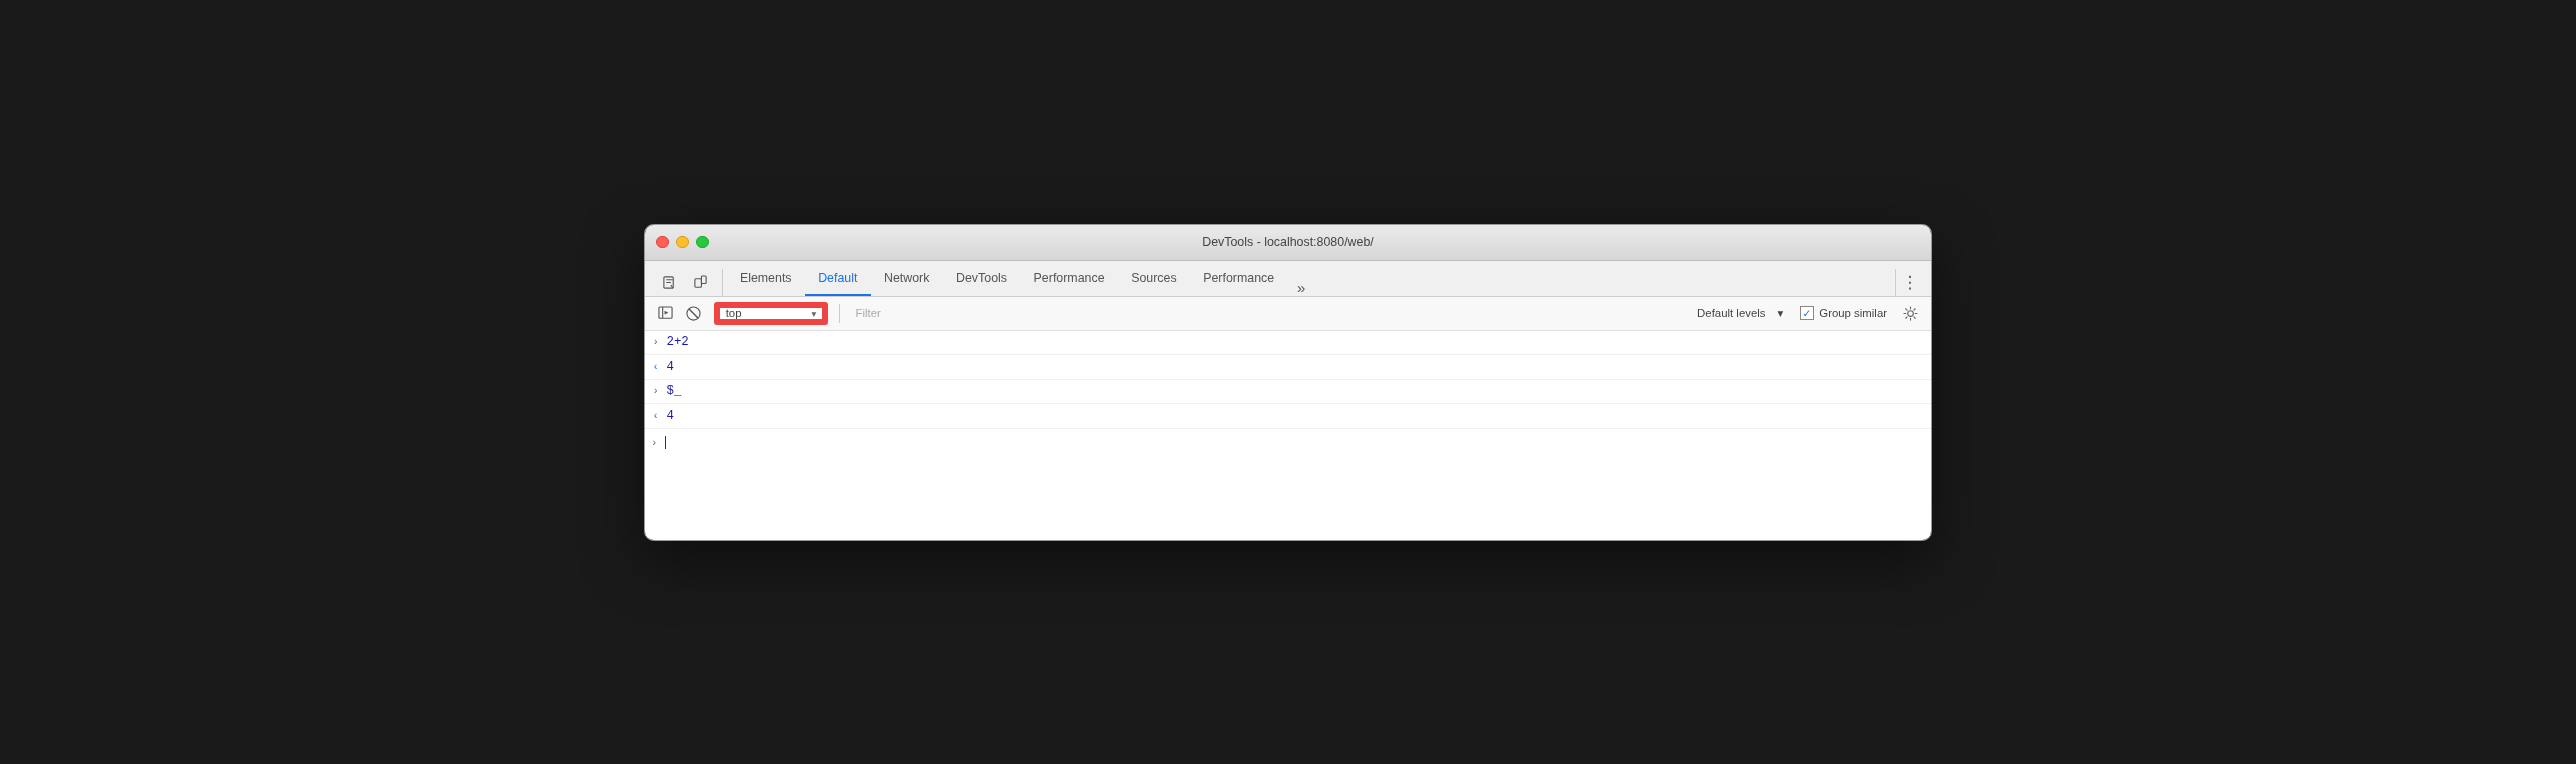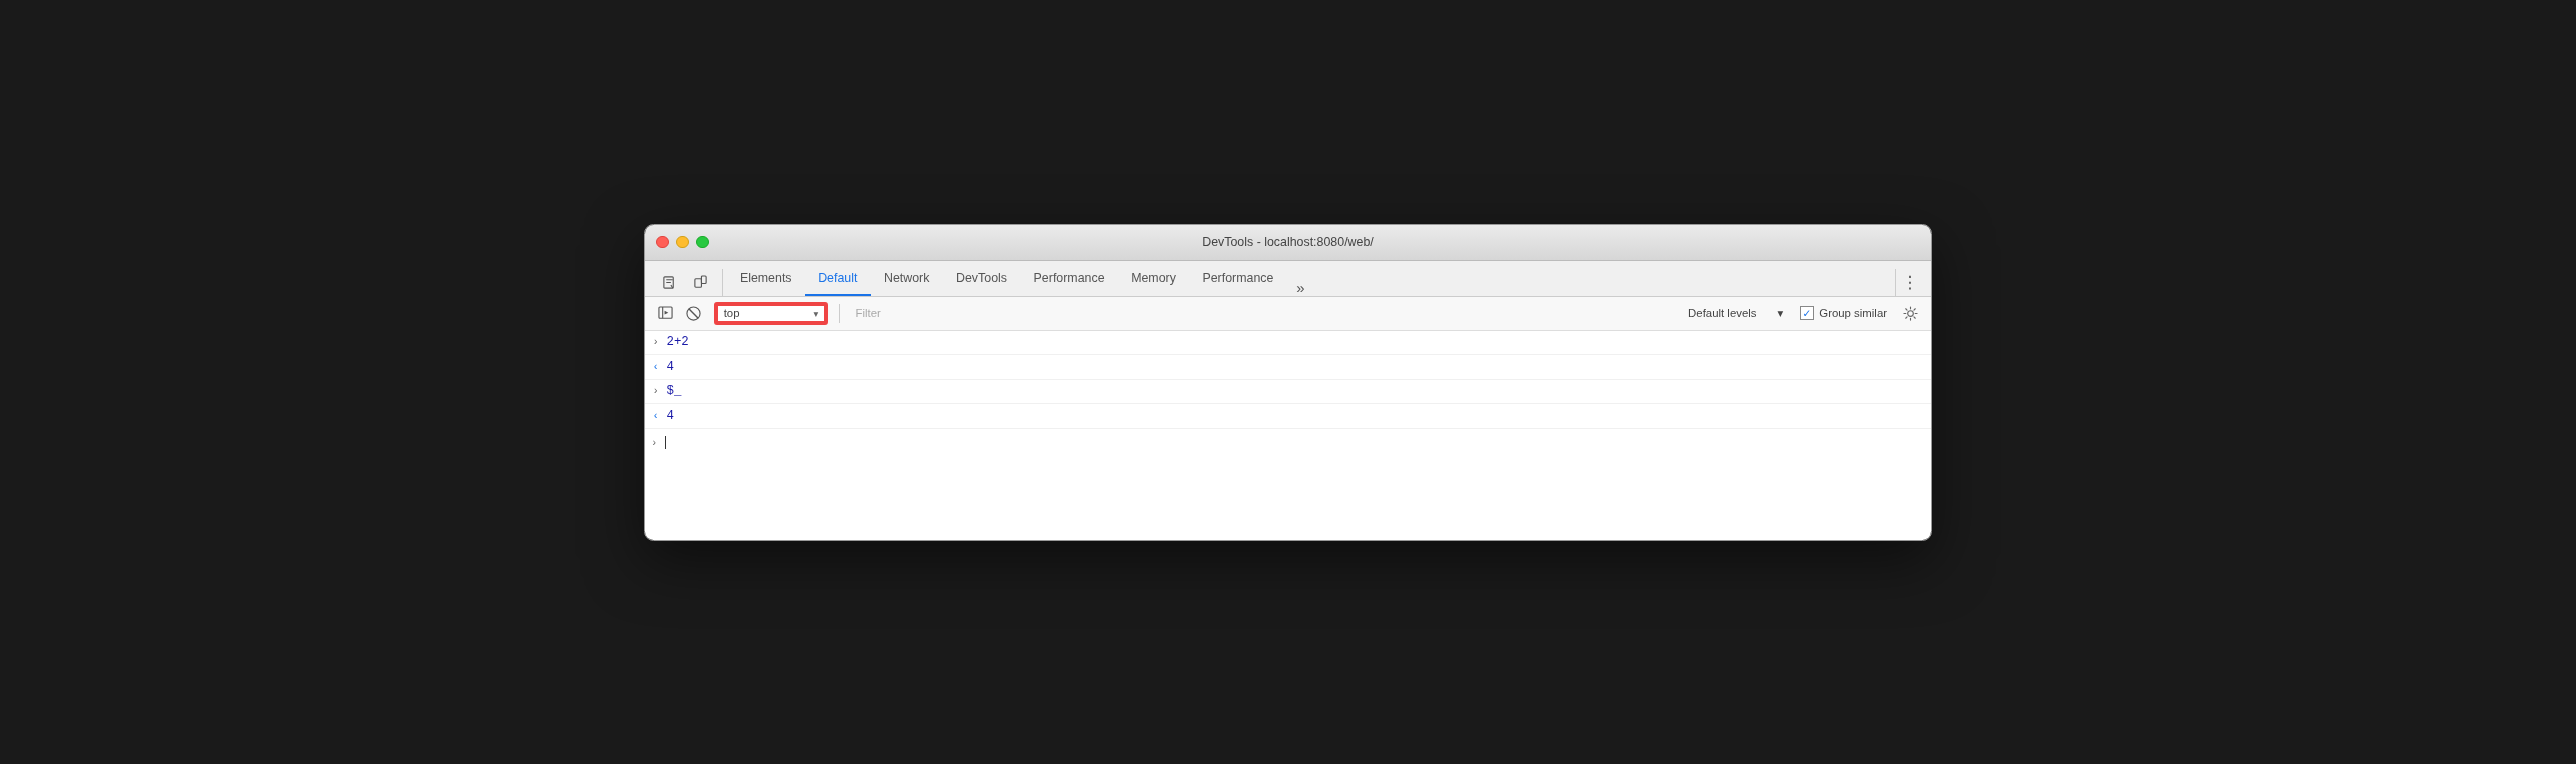--- a/index.html
+++ b/index.html
@@ -171,21 +171,21 @@
       cursor: pointer;
       color: #555;
       font-size: 13.3px;
       border-radius: 2.9px;
     }
 
     .top-select-wrapper {
       display: flex;
       align-items: center;
       background: white;
-      border: 4px solid #ef4444;
+      border: 6px solid #ef4444;
       border-radius: 2.9px;
       padding: 0 5.7px;
       height: 23px;
       gap: 13px;
       margin: 0 3.8px;
       min-width: 114px;
     }
 
     .top-select-text {
       font-size: 11.4px;
@@ -214,21 +214,21 @@
       color: #444;
       outline: none;
       padding: 0 7.6px;
     }
 
     .filter-input::placeholder { color: #aaa; }
 
     .default-levels-btn {
       display: flex;
       align-items: center;
-      gap: 21px;
+      gap: 12px;
       font-size: 11.4px;
       color: #444;
       cursor: pointer;
       padding: 0 5.7px;
       margin-left: auto;
     }
 
     .group-similar-area {
       display: flex;
       align-items: center;
@@ -375,21 +375,21 @@
     <button class="tab">
       <span>Network</span>
     </button>
     <button class="tab">
       <span>DevTools</span>
     </button>
     <button class="tab">
       <span>Performance</span>
     </button>
     <button class="tab">
-      <span>Memory</span>
+      <span>Sources</span>
     </button>
     <button class="tab">
       <span>Performance</span>
     </button>
 
     <span class="tab-more">»</span>
 
     <div class="tab-bar-right">
       <span class="icon-btn-small">⋮</span>
     </div>

